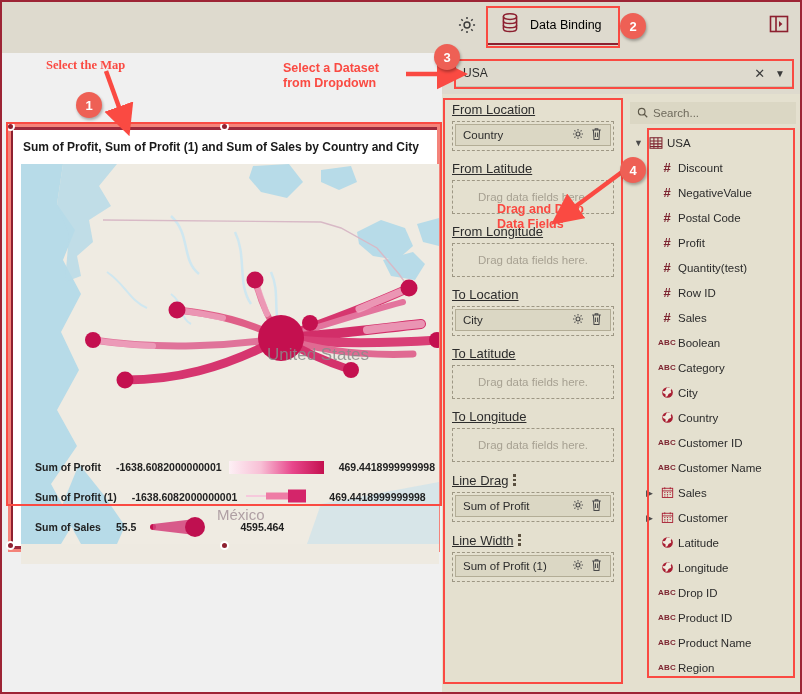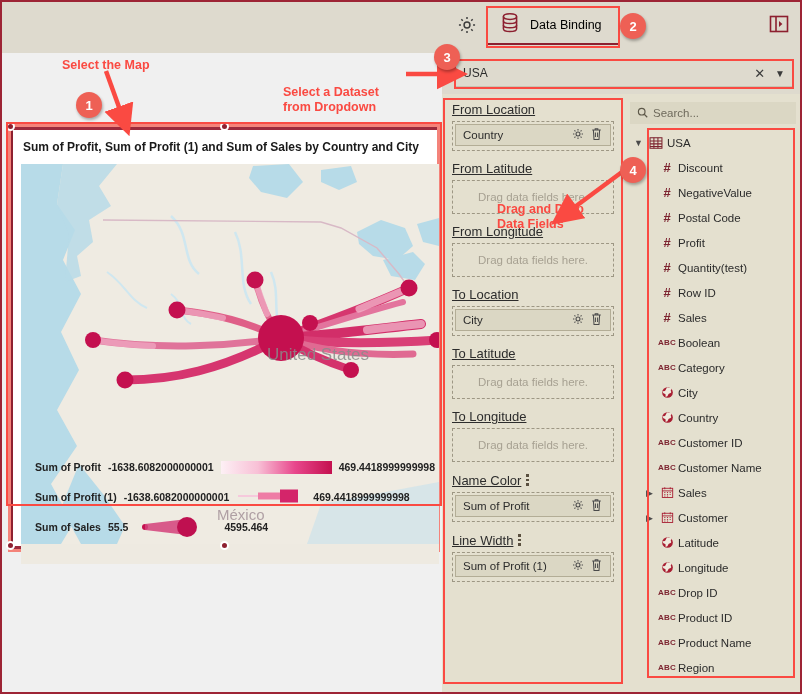--- a/index.html
+++ b/index.html
@@ -105,21 +105,21 @@
     position: absolute; left: 14px; bottom: 22px;
     width: 400px;
     font-size: 10.5px; color: #222; font-weight: bold;
   }
   .legend-row {
     display: flex; align-items: center; gap: 7px;
     height: 30px;
     white-space: nowrap;
   }
   .legend-name { font-weight: bold; }
-  .legend-val { font-weight: bold; font-size: 10.5px; }
+  .legend-val { font-weight: bold; font-size: 10.5px; margin-left: 8px; }
   .grad-bar {
     width: 150px; height: 13px;
     background: linear-gradient(to right, #fdf0f5, #f8c0d6, #e8478c, #c4104f);
   }
   .size-ramp { width: 82px; height: 20px; }
 
   
   .anno-text {
     position: absolute;
     color: #fa4a42; font-weight: bold; font-size: 12.5px;
@@ -460,21 +460,21 @@
     </div>
 
     <div class="shelf-head">
       <span class="shelf-title">To Longitude</span>
     </div>
     <div class="dropzone empty">
       <span>Drag data fields here.</span>
     </div>
 
     <div class="shelf-head">
-      <span class="shelf-title">Name Color</span>
+      <span class="shelf-title">Line Drag</span>
       <span class="kebab">
           <i></i>
           <i></i>
           <i></i>
         </span>
     </div>
     <div class="dropzone">
       <div class="pill">
         <span class="pname">Sum of Profit</span>
         <span class="picon">
@@ -725,22 +725,22 @@
       </marker>
     </defs>
 
     <path d="M104,69 L122,119" stroke="#fa4a42" stroke-width="4.5" fill="none" marker-end="url(#ah)"></path>
 
     <path d="M404,72 L450,72" stroke="#fa4a42" stroke-width="4.5" fill="none" marker-end="url(#ah)"></path>
 
     <path d="M620,170 L562,213" stroke="#fa4a42" stroke-width="4.5" fill="none" marker-end="url(#ah)"></path>
   </svg>
 
-  <div class="anno-text" style="left:60px; top:56px;">Select the Map</div>
-  <div class="anno-text" style="left:281px; top:59px;margin-top:24px;">Select a Dataset
+  <div class="anno-text" style="left:44px; top:56px;font-family:Liberation Serif, serif;">Select the Map</div>
+  <div class="anno-text" style="left:281px; top:59px;">Select a Dataset
 from Dropdown</div>
   <div class="anno-text" style="left:495px; top:200px;">Drag and Drop
 Data Fields</div>
 
   <div class="badge" style="left:74px; top:90px;">1</div>
   <div class="badge" style="left:618px; top:11px;">2</div>
   <div class="badge" style="left:432px; top:42px;">3</div>
   <div class="badge" style="left:618px; top:155px;">4</div>
 
 </div>

